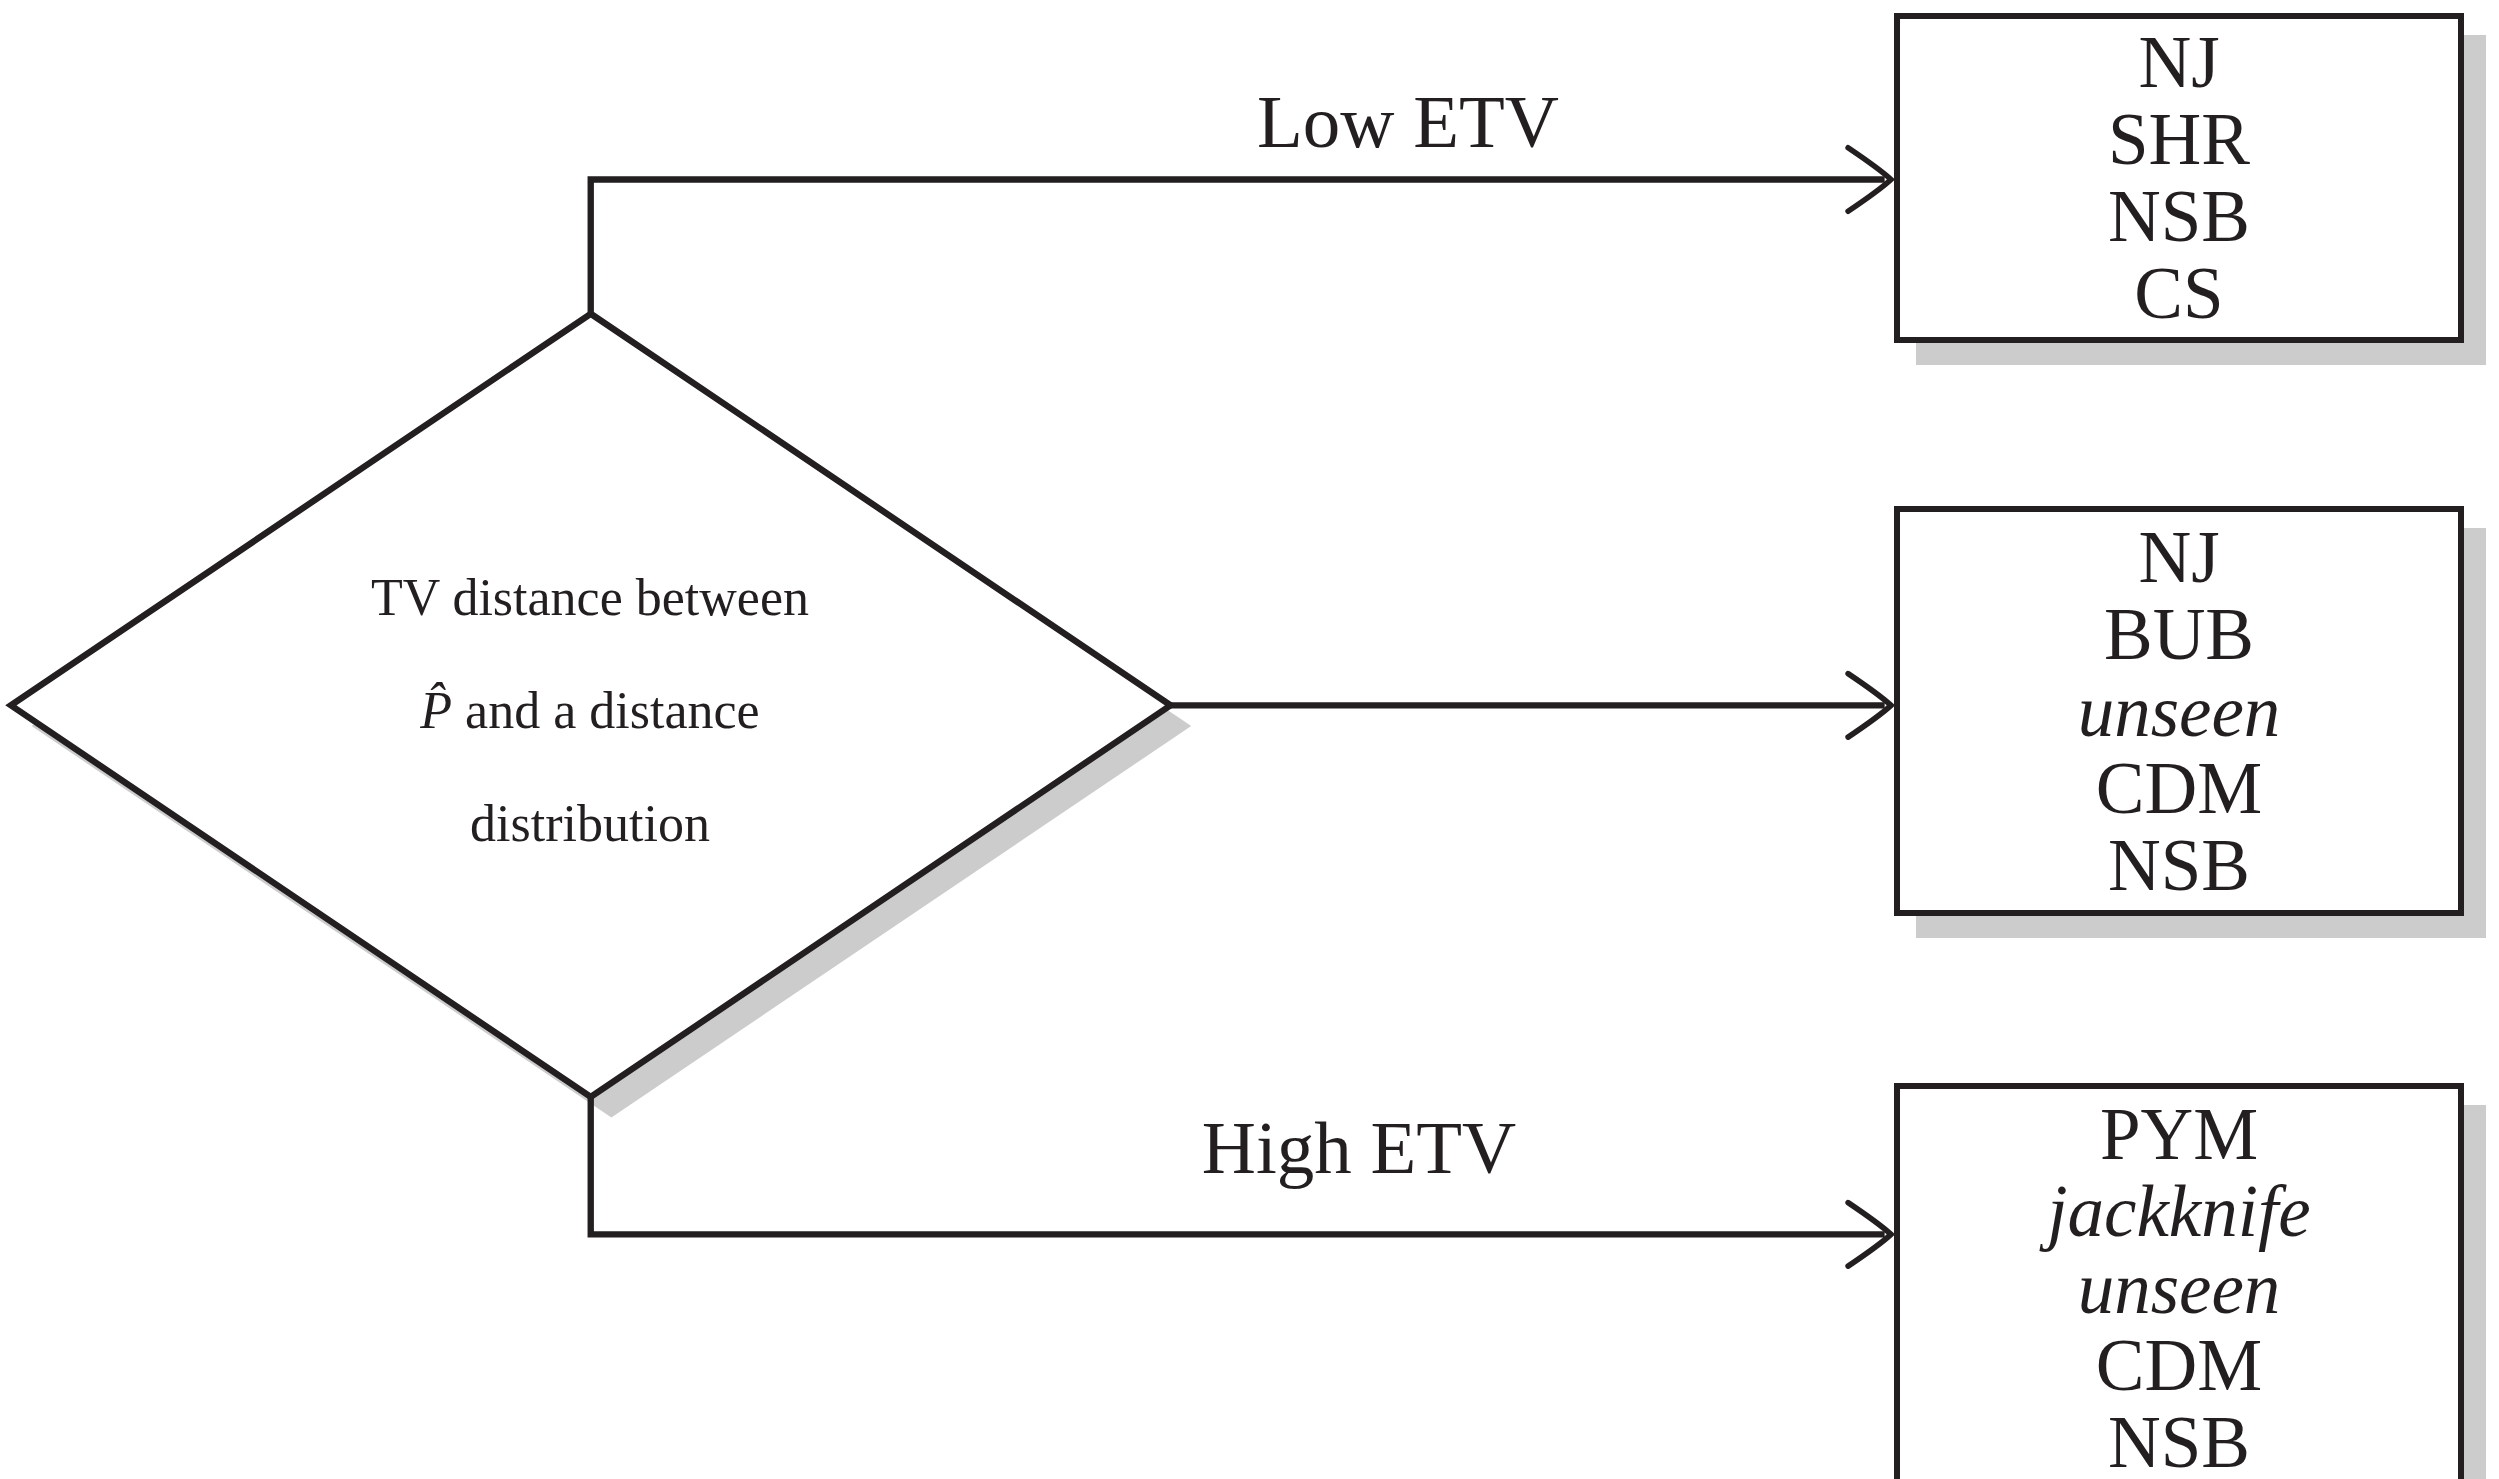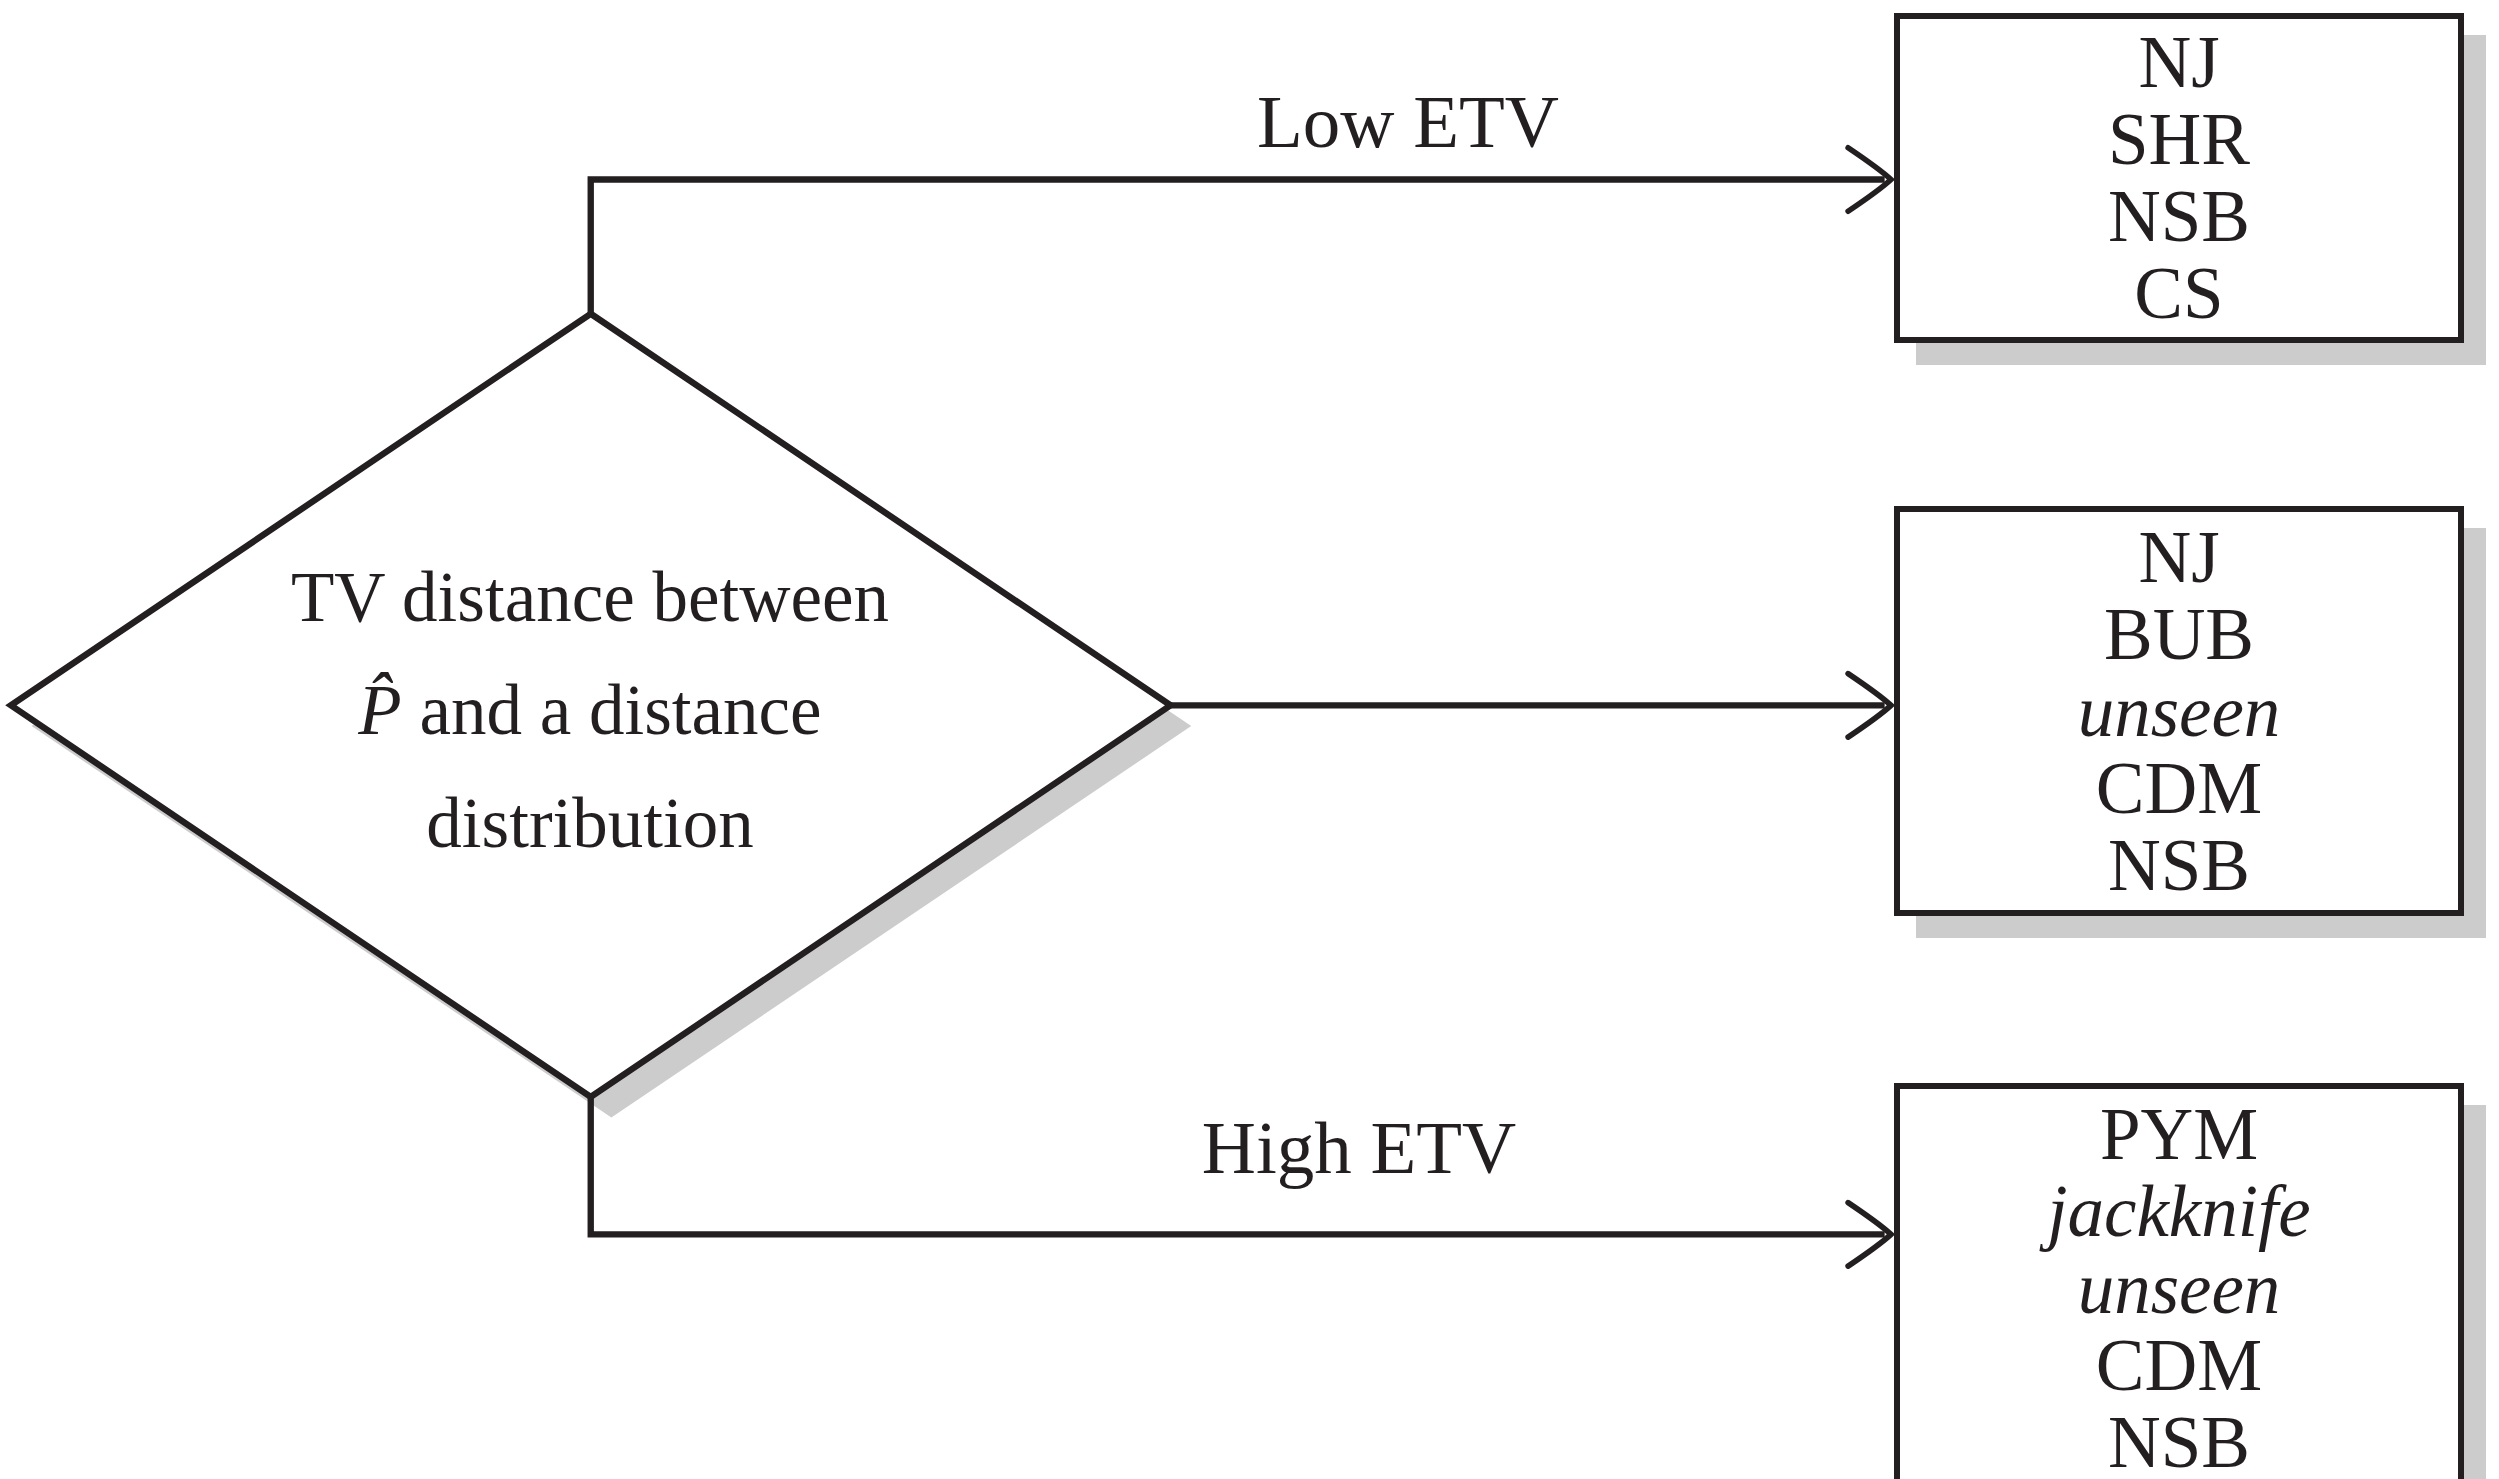--- a/index.html
+++ b/index.html
@@ -22,21 +22,21 @@
     width: 2500px;
     height: 1479px;
   }
   
   .diamond-text {
     position: absolute;
     left: 590px;
     top: 710px;
     transform: translate(-50%, -50%);
     text-align: center;
-    font-size: 71px;
+    font-size: 52px;
     line-height: 113px;
     white-space: nowrap;
   }
   .math-italic { font-style: italic; }
   
   .edge-label {
     position: absolute;
     transform: translateX(-50%);
     font-size: 75px;
     line-height: 1.05;

